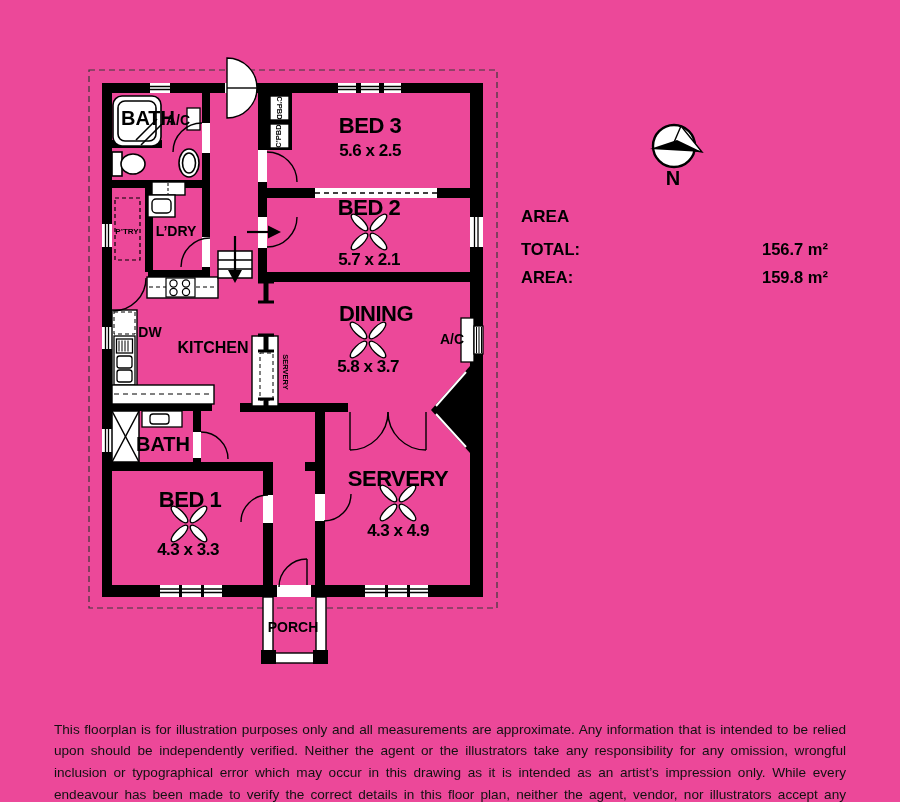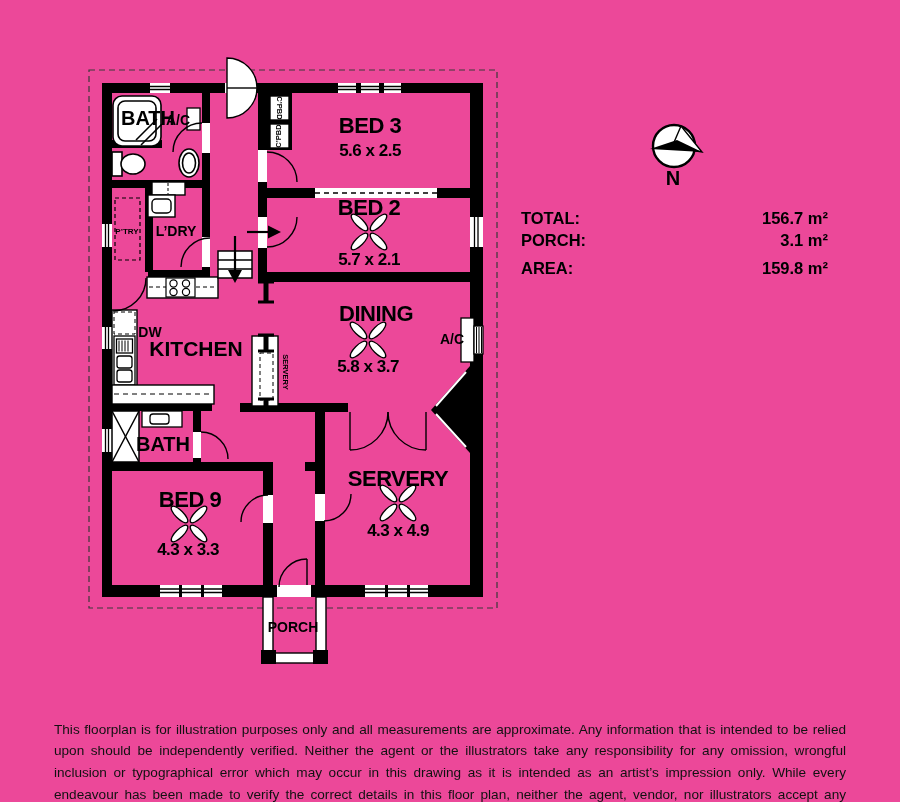--- a/index.html
+++ b/index.html
@@ -4,21 +4,21 @@
 <style>
   html,body{margin:0;padding:0;background:#fff;}
   .canvas{
     position:relative;width:900px;height:802px;background:#ec4899;overflow:hidden;
     font-family:"Liberation Sans", sans-serif;color:#000;padding-left:8px;
   }
   .canvas svg{position:absolute;left:0;top:0;}
   .lbl{position:absolute;transform:translate(-50%,-50%);font-weight:700;white-space:nowrap;line-height:1;}
   .room-label{font-size:22px;letter-spacing:-0.5px;}
   .room-dims{font-size:17px;letter-spacing:-0.5px;}
-  .sz21{font-size:21px;} .sz20{font-size:20px;} .sz19{font-size:14px;} .sz17{font-size:14px;}
+  .sz21{font-size:16px;margin-left:17px;} .sz20{font-size:20px;} .sz19{font-size:14px;} .sz17{font-size:14px;}
   .tiny{font-size:14px;letter-spacing:0;}
   .tiny8{font-size:8px;letter-spacing:0;}
   .vcw{transform:translate(-50%,-50%) rotate(90deg);font-size:7.5px;}
   .vccw{transform:translate(-50%,-50%) rotate(-90deg);font-size:7.5px;}
   .area-table{position:absolute;left:521px;top:207px;width:307px;}
   .area-title{font-weight:700;font-size:17px;margin-bottom:11px;letter-spacing:0;}
   .area-row{display:flex;justify-content:space-between;font-weight:700;font-size:16.5px;line-height:22px;}
   .area-row.total{margin-top:6px;}
   .disclaimer{
     position:absolute;left:54px;top:705px;width:792px;
@@ -277,38 +277,35 @@
   <div class="lbl tiny" style="left:452px;top:339px">A/C</div>
   <div class="lbl vcw" style="left:285px;top:372px">SERVERY</div>
 
   <div class="lbl sz21" style="left:196px;top:348px">KITCHEN</div>
   <div class="lbl tiny" style="left:150px;top:332px">DW</div>
   <div class="lbl sz19" style="left:176px;top:231px">L’DRY</div>
   <div class="lbl tiny8" style="left:127px;top:232px">P’TRY</div>
 
   <div class="lbl sz20" style="left:163px;top:444px">BATH</div>
 
-  <div class="lbl room-label" style="left:190px;top:500px">BED 9</div>
+  <div class="lbl room-label" style="left:190px;top:500px">BED 1</div>
   <div class="lbl room-dims" style="left:188px;top:549px">4.3 x 3.3</div>
 
   <div class="lbl room-label" style="left:398px;top:479px">SERVERY</div>
   <div class="lbl room-dims" style="left:398px;top:530px">4.3 x 4.9</div>
 
   <div class="lbl sz17" style="left:293px;top:627px">PORCH</div>
 
   <div class="lbl sz20" style="left:673px;top:178px">N</div>
 
   <div class="area-table">
+    <div class="area-title">AREA</div>
     <div class="area-row">
       <span>TOTAL:</span>
       <span>156.7 m²</span>
-    </div>
-    <div class="area-row">
-      <span>PORCH:</span>
-      <span>3.1 m²</span>
     </div>
     <div class="area-row total">
       <span>AREA:</span>
       <span>159.8 m²</span>
     </div>
   </div>
 
   <p class="disclaimer">This floorplan is for illustration purposes only and all measurements are approximate. Any information that is intended to be relied upon should be independently verified. Neither the agent or the illustrators take any responsibility for any omission, wrongful inclusion or typographical error which may occur in this drawing as it is intended as an artist’s impression only. While every endeavour has been made to verify the correct details in this floor plan, neither the agent, vendor, nor illustrators accept any responsibility for any error or omission.</p>
 
 </div>

